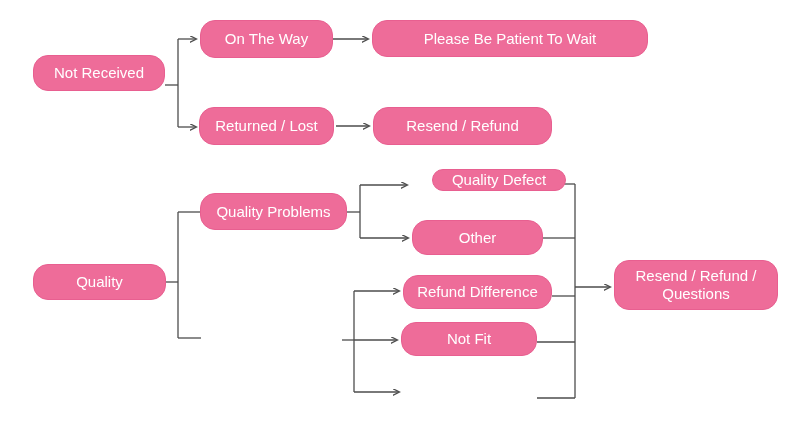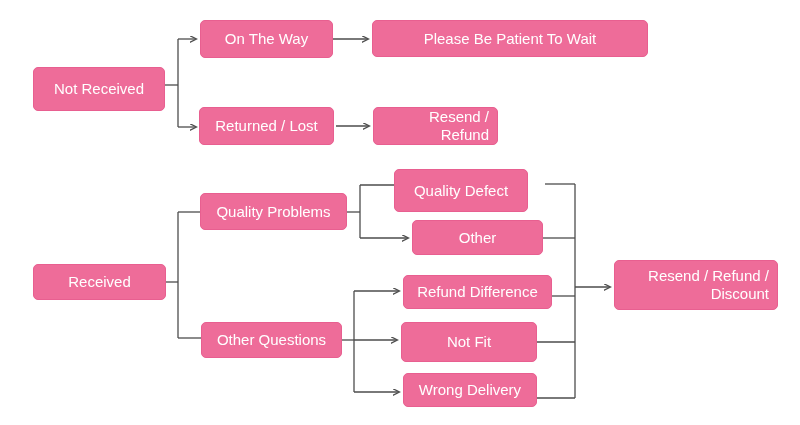--- a/index.html
+++ b/index.html
@@ -29,26 +29,26 @@
   .edges path{
     stroke:var(--connector);
     stroke-width:1.3;
     fill:none;
   }
   .node{
     position:absolute;
     box-sizing:border-box;
     background:var(--node-fill);
     border:1px solid var(--node-border);
-    border-radius:5px;
+    border-radius:15px;
     color:var(--node-text);
     display:flex;
     align-items:center;
     justify-content:center;
-    text-align:right;
+    text-align:center;
     font-size:15px;
     line-height:1.2;
     padding:2px 8px;
   }
 </style>
 </head>
 <body>
 
 <div class="canvas">
 
@@ -100,69 +100,63 @@
       <path d="M545,184 H575"></path>
       <path d="M543,238 H575"></path>
       <path d="M552,296 H575"></path>
       <path d="M537,342 H575"></path>
       <path d="M537,398 H575"></path>
       <path d="M575,184 V398"></path>
       <path d="M575,287 H610" marker-end="url(#arrow)"></path>
     </g>
   </svg>
 
-  <div class="node" style="left:33px;top:67px;width:132px;height:44px">
+  <div class="node" style="left:33px;top:55px;width:132px;height:36px">
     <span>Not Received</span>
   </div>
 
   <div class="node" style="left:200px;top:20px;width:133px;height:38px">
     <span>On The Way</span>
   </div>
 
   <div class="node" style="left:372px;top:20px;width:276px;height:37px">
     <span>Please Be Patient To Wait</span>
   </div>
 
   <div class="node" style="left:199px;top:107px;width:135px;height:38px">
     <span>Returned / Lost</span>
   </div>
 
-  <div class="node" style="left:373px;top:107px;width:125px;height:38px">
+  <div class="node" style="left:373px;top:107px;width:179px;height:38px">
     <span>Resend / Refund</span>
   </div>
 
   <div class="node" style="left:33px;top:264px;width:133px;height:36px">
-    <span>Received</span>
+    <span>Quality</span>
   </div>
 
   <div class="node" style="left:200px;top:193px;width:147px;height:37px">
     <span>Quality Problems</span>
   </div>
 
-  <div class="node" style="left:394px;top:169px;width:134px;height:43px">
+  <div class="node" style="left:432px;top:169px;width:134px;height:22px">
     <span>Quality Defect</span>
   </div>
 
   <div class="node" style="left:412px;top:220px;width:131px;height:35px">
     <span>Other</span>
   </div>
 
-  <div class="node" style="left:201px;top:322px;width:141px;height:36px">
-    <span>Other Questions</span>
-  </div>
 
   <div class="node" style="left:403px;top:275px;width:149px;height:34px">
     <span>Refund Difference</span>
   </div>
 
-  <div class="node" style="left:401px;top:322px;width:136px;height:40px">
+  <div class="node" style="left:401px;top:322px;width:136px;height:34px">
     <span>Not Fit</span>
   </div>
 
-  <div class="node" style="left:403px;top:373px;width:134px;height:34px">
-    <span>Wrong Delivery</span>
-  </div>
 
   <div class="node" style="left:614px;top:260px;width:164px;height:50px">
-    <span>Resend / Refund / Discount</span>
+    <span>Resend / Refund / Questions</span>
   </div>
 
 </div>
 
 </body></html>

